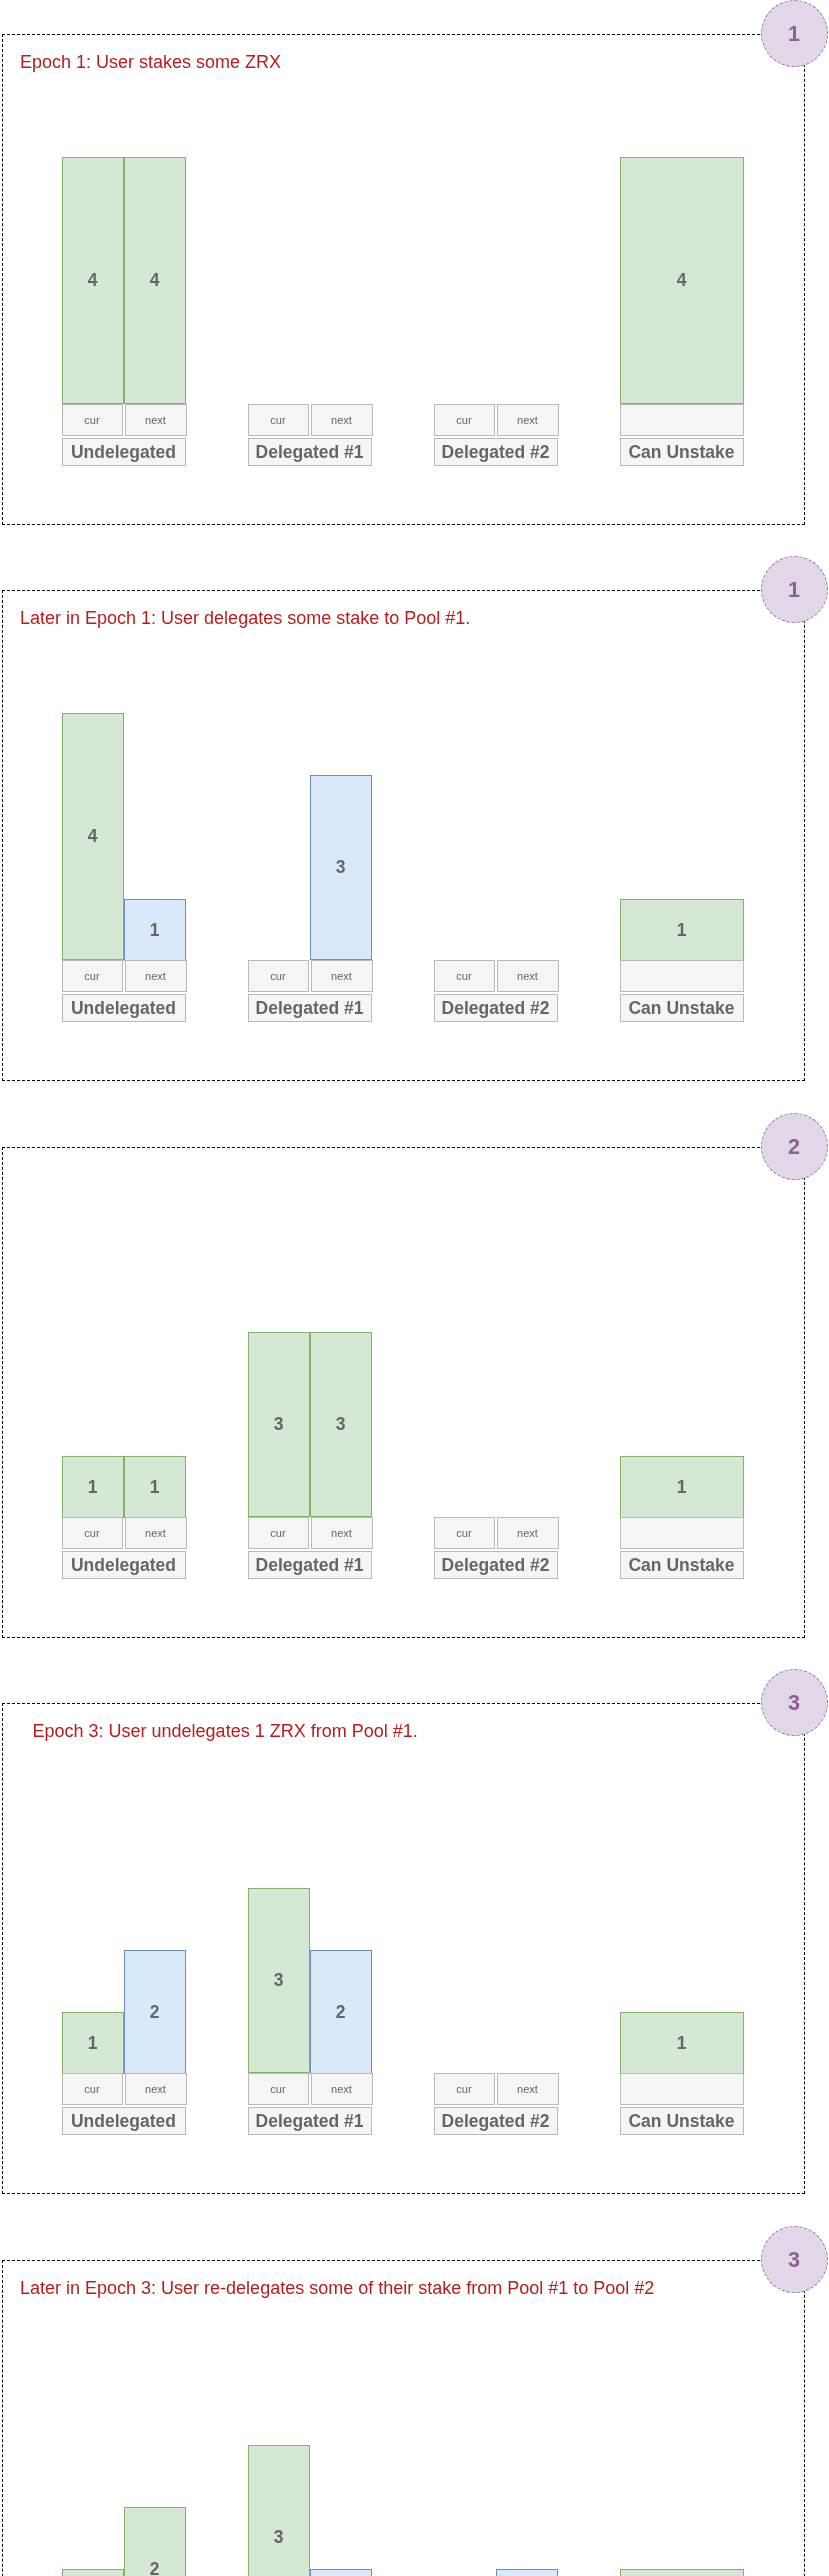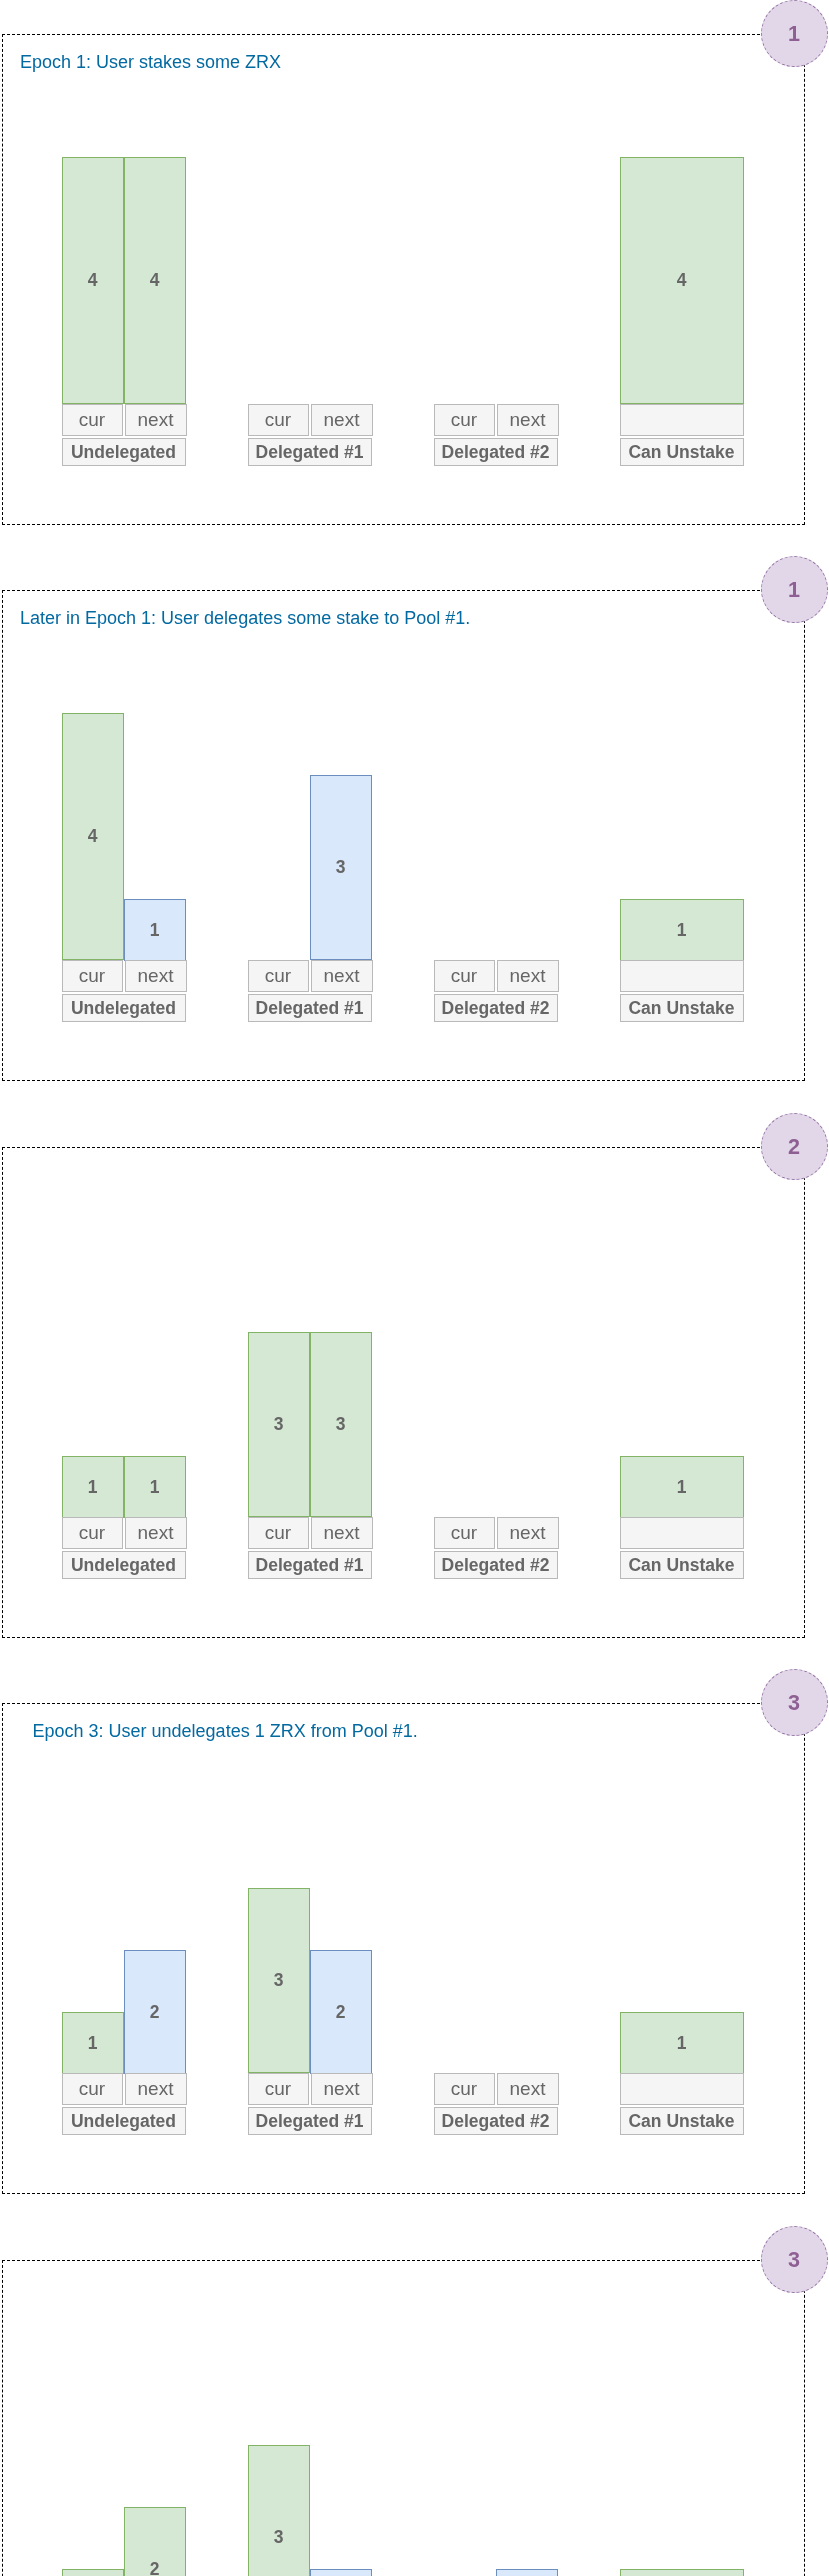--- a/index.html
+++ b/index.html
@@ -12,21 +12,21 @@
   }
   .page { position: absolute; left: 0; top: 0; width: 830px; height: 3866px; }
   .panel {
     position: absolute;
     border: 1.5px dashed #000000;
     background: transparent;
   }
   .panel-title {
     position: absolute;
     font-size: 18px;
-    color: #0369a1;
+    color: #b91c1c;
     white-space: nowrap;
     line-height: 1.2;
   }
   .badge {
     position: absolute;
     width: 67px; height: 67px;
     border-radius: 50%;
     border: 1.5px dashed #9673a6;
     background: #e2d7e8;
     display: flex; align-items: center; justify-content: center;
@@ -46,21 +46,21 @@
   .bar.green { background: #d5e8d4; border-color: #82b366; }
   .bar.blue  { background: #dae8fc; border-color: #6c8ebf; }
   .cell {
     position: absolute;
     background: #f5f5f5;
     border: 1.5px solid #b9b9b9;
     display: flex; align-items: center; justify-content: center;
     color: #666666;
     z-index: 2;
   }
-  .cell.legend { font-size: 19px; }
+  .cell.legend { font-size: 11px; }
   .cell.grouplabel { font-size: 17.5px; font-weight: bold; }
 </style>
 </head>
 <body>
 
 <div class="page" id="page">
     <div class="panel" style="left: 1.5px; top: 34px; width: 803px; height: 491px;">
       <div class="badge" style="left: 758px; top: -35px; width: 67px; height: 67px;">1</div>
       <div class="panel-title" style="left: 17.5px; top: 17px;">Epoch 1: User stakes some ZRX</div>
       <div class="bar green" style="left: 59px; top: 122px; width: 62px; height: 247px;">
@@ -165,20 +165,21 @@
       <div class="cell legend" style="left: 494px; top: 369px; width: 62px; height: 32px;">next</div>
       <div class="cell grouplabel" style="left: 431px; top: 403px; width: 124px; height: 28px;">Delegated #2</div>
       <div class="bar green" style="left: 617px; top: 308px; width: 124px; height: 62px;">
         <span class="bar-value">1</span>
       </div>
       <div class="cell legend" style="left: 617px; top: 369px; width: 124px; height: 32px;"></div>
       <div class="cell grouplabel" style="left: 617px; top: 403px; width: 124px; height: 28px;">Can Unstake</div>
     </div>
     <div class="panel" style="left: 1.5px; top: 2260px; width: 803px; height: 491px;">
       <div class="badge" style="left: 758px; top: -35px; width: 67px; height: 67px;">3</div>
+      <div class="panel-title" style="left: 17.5px; top: 17px;">Later in Epoch 3: User re-delegates some of their stake from Pool #1 to Pool #2</div>
       <div class="bar green" style="left: 59px; top: 308px; width: 62px; height: 62px;"></div>
       <div class="bar green" style="left: 121px; top: 246px; width: 62px; height: 124px;">
         <span class="bar-value">2</span>
       </div>
       <div class="bar green" style="left: 245px; top: 184px; width: 62px; height: 185px;">
         <span class="bar-value">3</span>
       </div>
       <div class="bar blue" style="left: 307px; top: 308px; width: 62px; height: 62px;"></div>
       <div class="bar blue" style="left: 493px; top: 308px; width: 62px; height: 62px;"></div>
       <div class="bar green" style="left: 617px; top: 308px; width: 124px; height: 62px;"></div>

